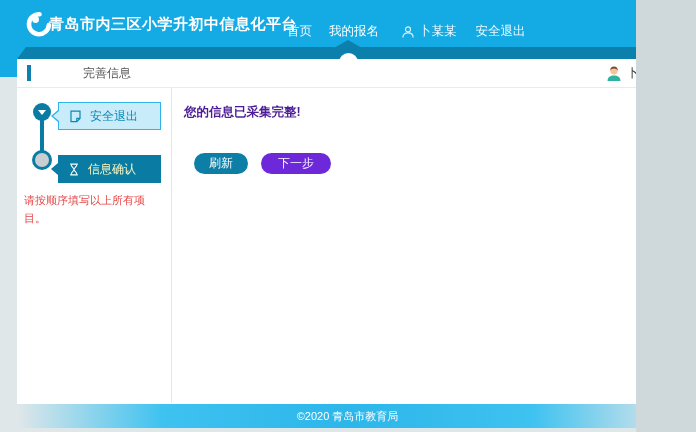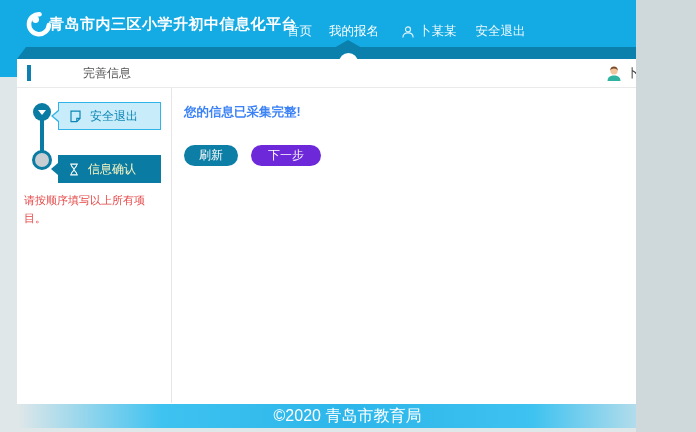--- a/index.html
+++ b/index.html
@@ -52,29 +52,29 @@
   .tail-border { position:absolute; left:-8px; top:7px; width:0; height:0;
     border-top:6px solid transparent; border-bottom:6px solid transparent; border-right:7px solid #2fb3e8; }
   .tail-fill { position:absolute; left:-6px; top:8px; width:0; height:0;
     border-top:5px solid transparent; border-bottom:5px solid transparent; border-right:6px solid #c9ecfa; }
   .tail-solid { position:absolute; left:-7px; top:8px; width:0; height:0;
     border-top:6px solid transparent; border-bottom:6px solid transparent; border-right:7px solid #0a7ca3; }
   .notes { position:absolute; left:7px; top:104px; width:142px; font-size:11px; color:#e64545; line-height:17.5px; }
 
   
   .main { flex:1; padding:16px 10px 0 12px; }
-  .message { font-size:12.5px; font-weight:bold; color:#3b82f6; margin-bottom:24px; }
-  .btn-row { display:flex; gap:13px; }
+  .message { font-size:12.5px; font-weight:bold; color:#4c1d95; margin-bottom:32px; }
+  .btn-row { display:flex; gap:13px;margin-left:10px; }
   .btn { border:none; border-radius:11px; height:21px; line-height:21px; padding:0 15px;
     color:#ffffff; font-size:12px; cursor:pointer; font-family:inherit; }
   .btn.refresh { background:#0d7ea6; }
   .btn.next { background:#6d28d9; padding:0 17px; }
 
   
-  .footer { height:24px; line-height:24px; text-align:center; font-size:16px; color:#ffffff;
+  .footer { height:24px; line-height:24px; text-align:center; font-size:11px; color:#ffffff;
     background:linear-gradient(90deg, rgba(52,187,236,0) 0%, #3ec2f0 22%, #2cb6ea 50%, #3ec2f0 78%, rgba(52,187,236,0) 100%); }
 </style>
 </head>
 <body>
 
 <div class="screen">
 
   <div class="header">
     <svg class="logo" viewBox="0 0 26 26">
       <path d="M14 3.2 A 9.6 9.6 0 1 0 23 13.5" stroke="#ffffff" stroke-width="4.4" fill="none" stroke-linecap="round"></path>

